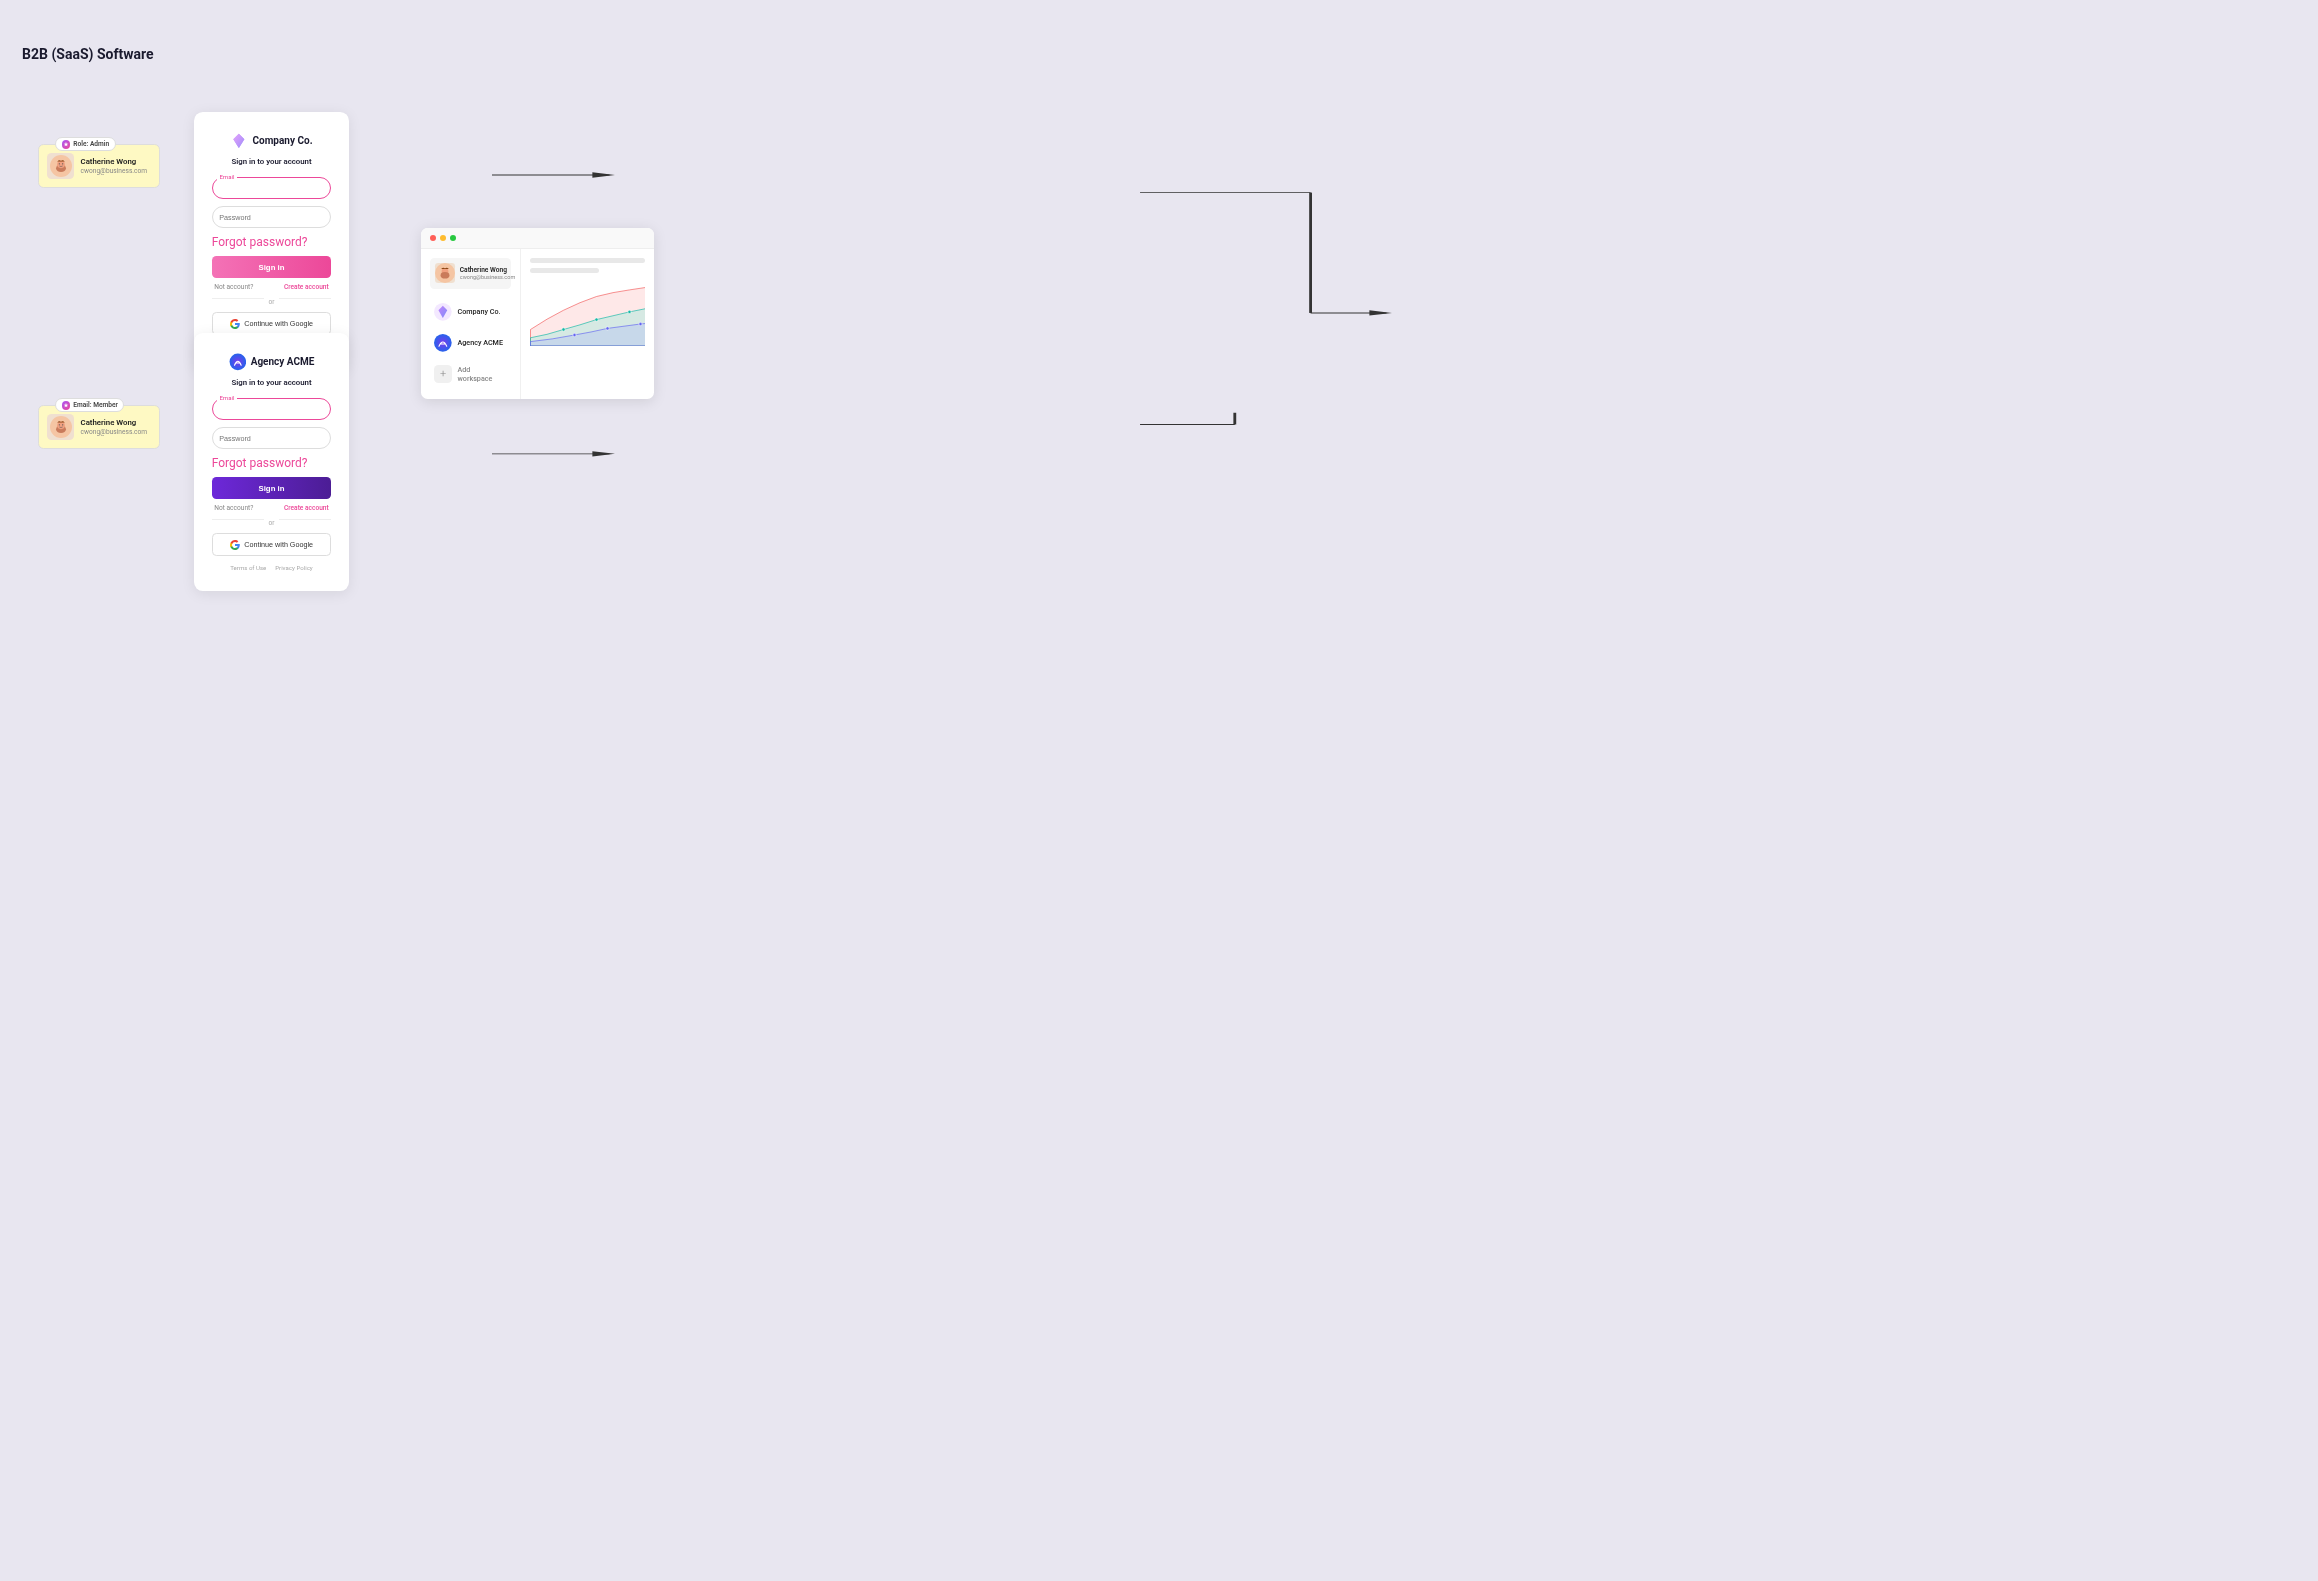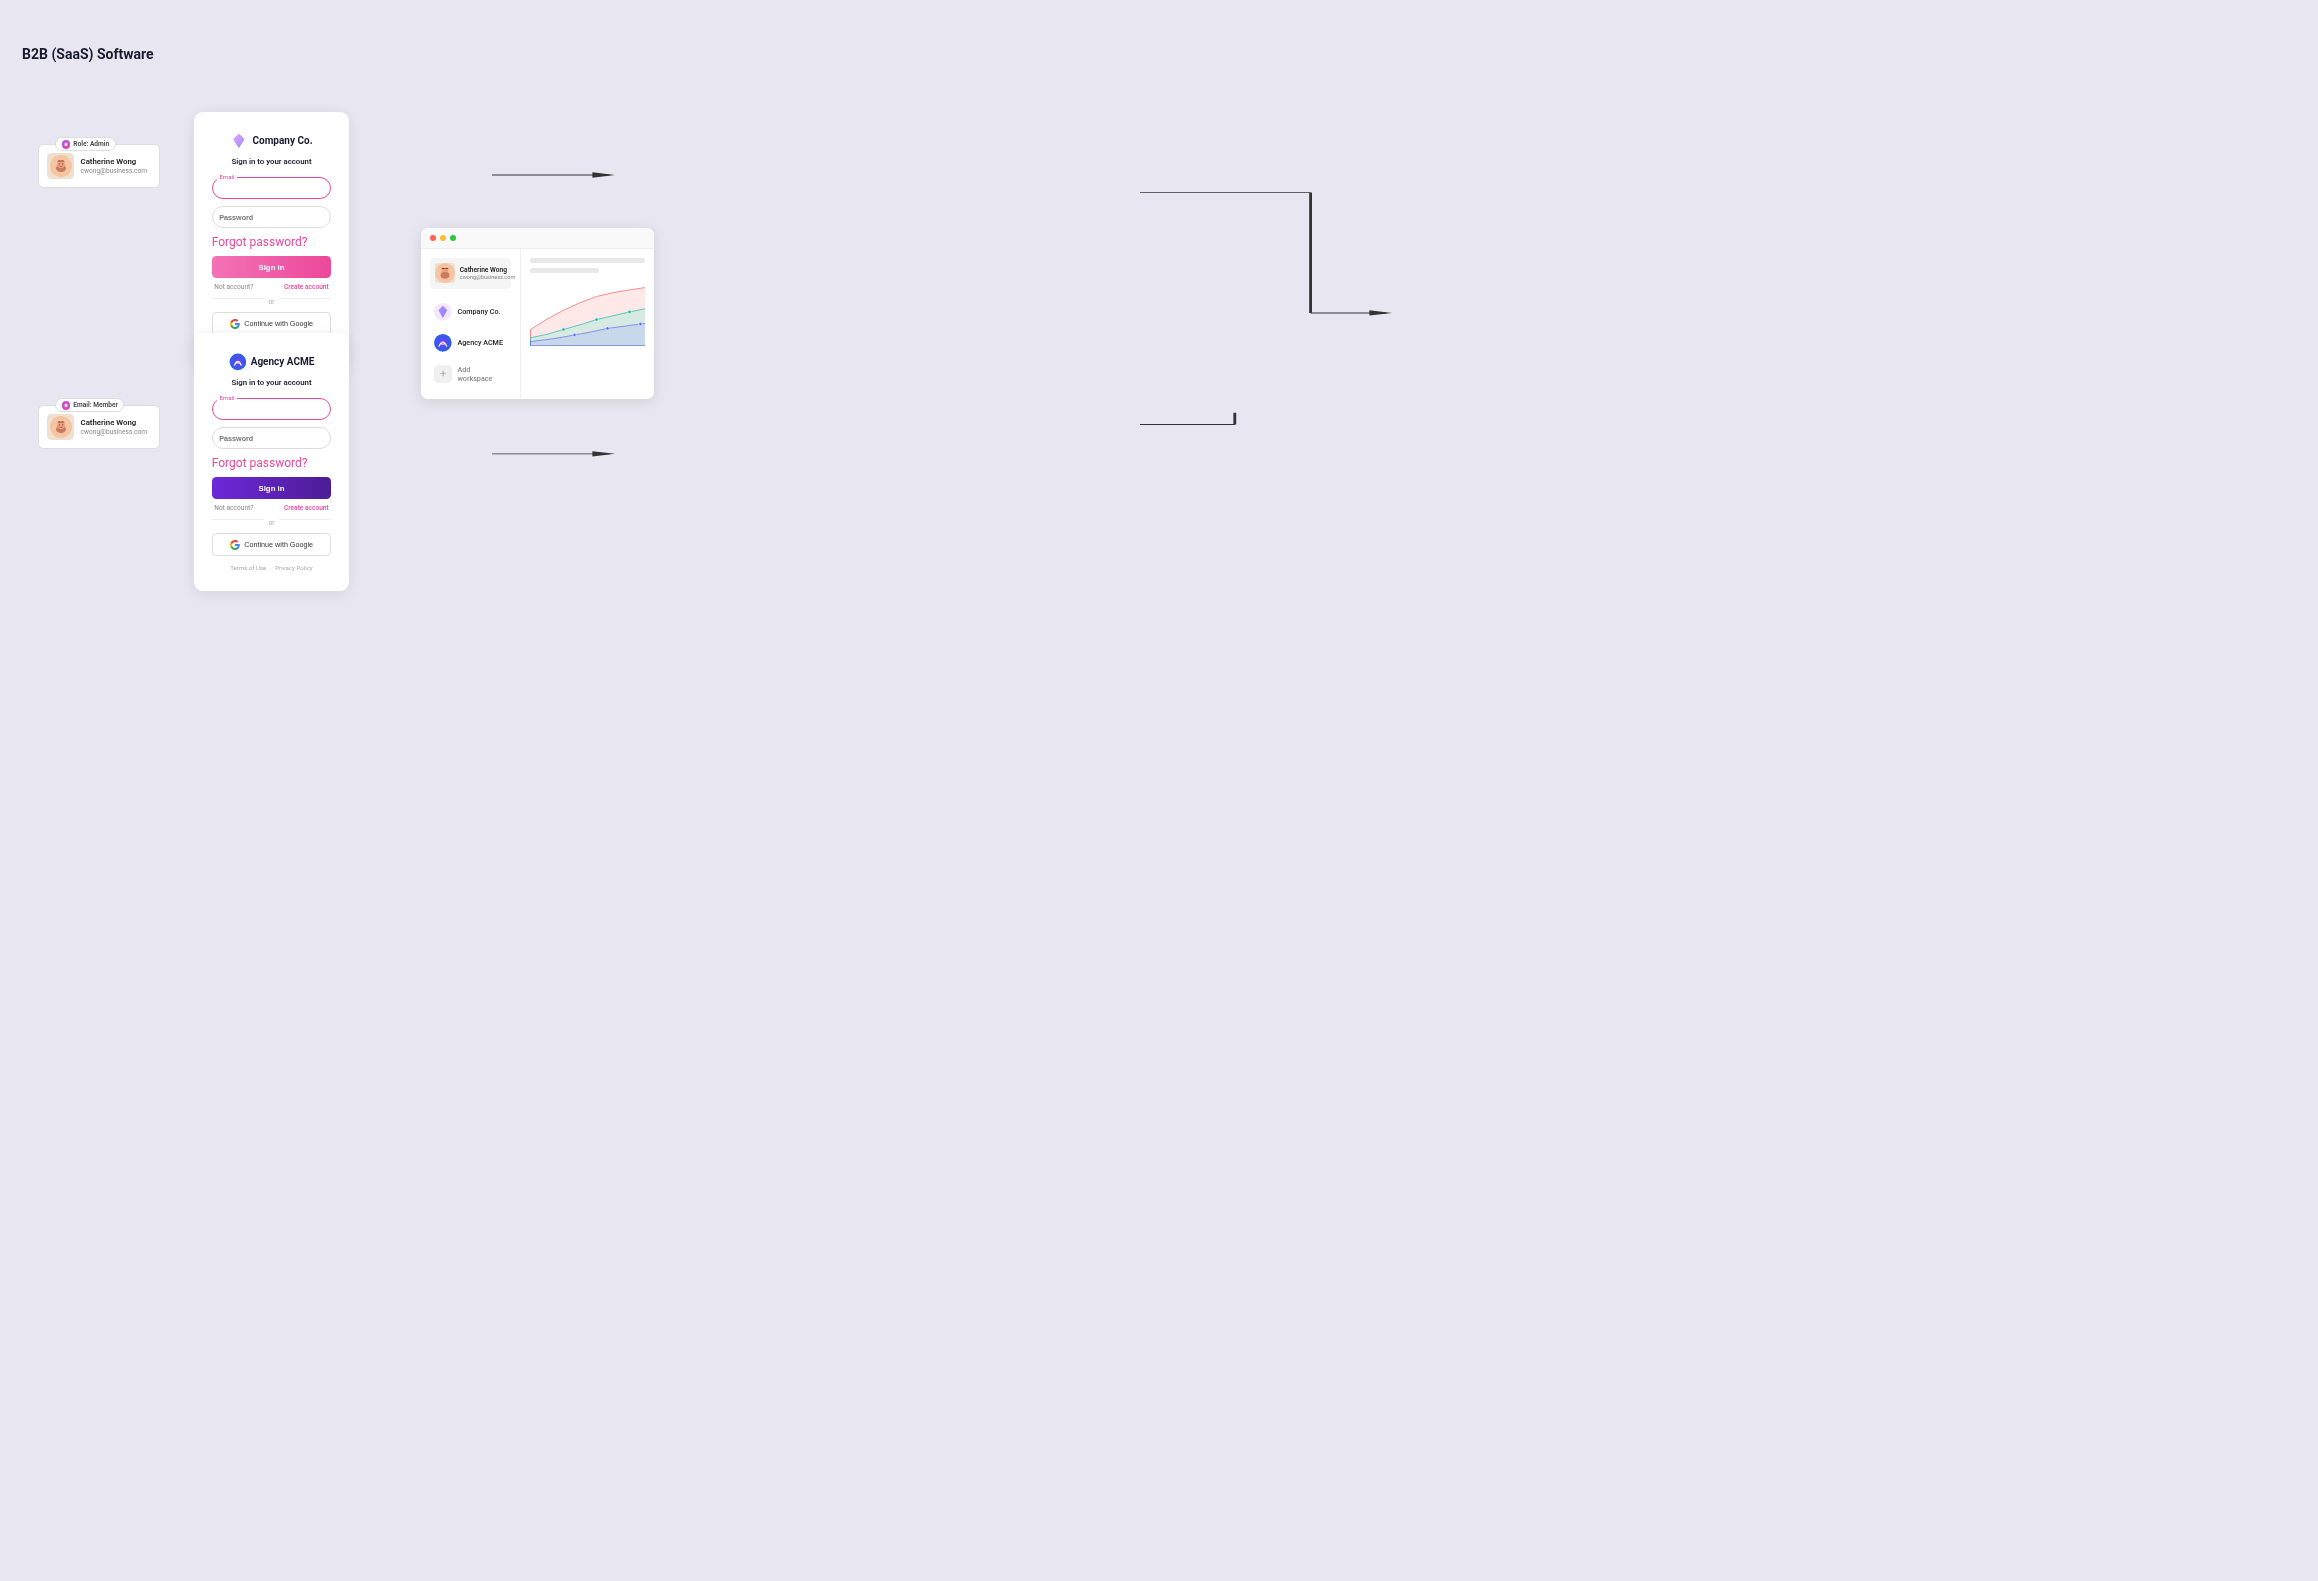--- a/index.html
+++ b/index.html
@@ -26,21 +26,21 @@
       position: absolute;
       top: 0; left: 0;
       width: 100%;
       height: 100%;
       pointer-events: none;
       z-index: 1;
     }
     
     .user-card {
       position: absolute;
-      background: #ffffff;
+      background: #fef9c3;
       border: 0.8px solid #ddd;
       border-radius: 5.5px;
       padding: 7.8px 8.9px;
       display: flex;
       align-items: center;
       gap: 6.6px;
       z-index: 2;
       width: 122px;
     }
     .user-avatar {
@@ -144,21 +144,20 @@
       color: #ec4899;
     }
     .form-input {
       width: 100%;
       padding: 5.5px 6.6px;
       border: 0.8px solid #ddd;
       border-radius: 11px;
       font-size: 7.2px;
       outline: none;
       color: #333;
-      font-weight: bold;
     }
     .form-input.active {
       border-color: #ec4899;
     }
     .forgot-link {
       font-size: 12px;
       color: #ec4899;
       text-decoration: none;
       display: block;
       margin-bottom: 7.8px;

